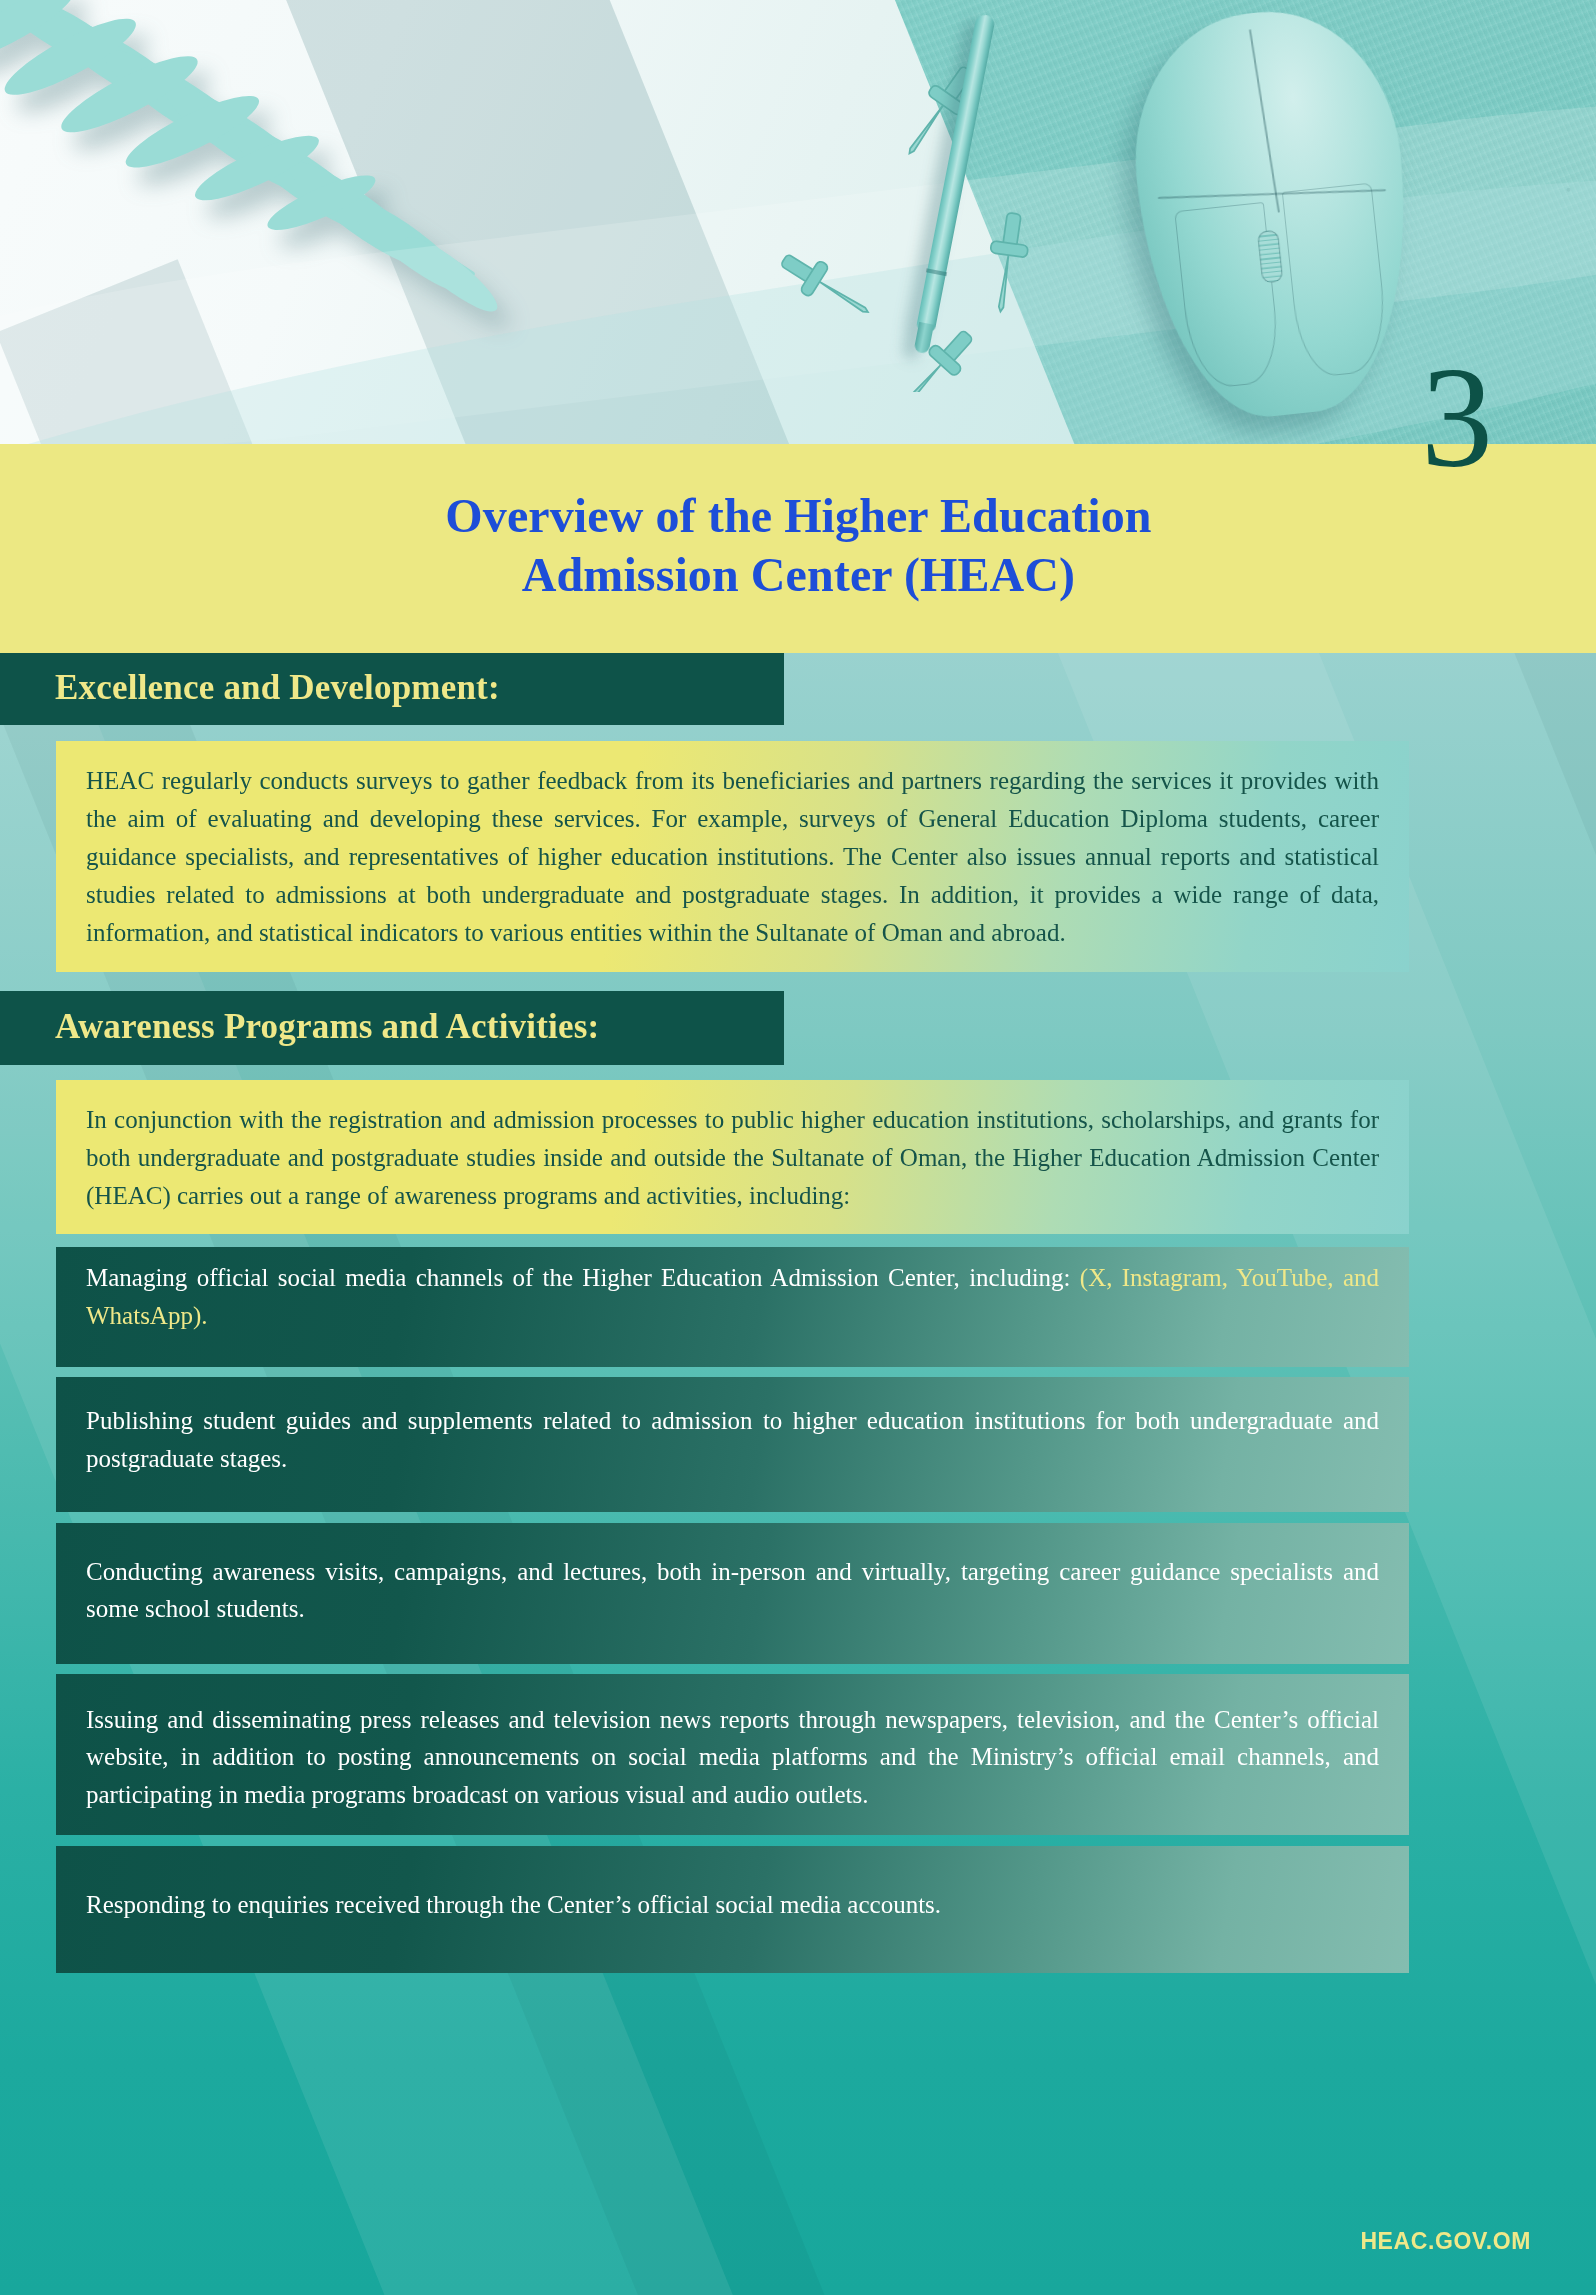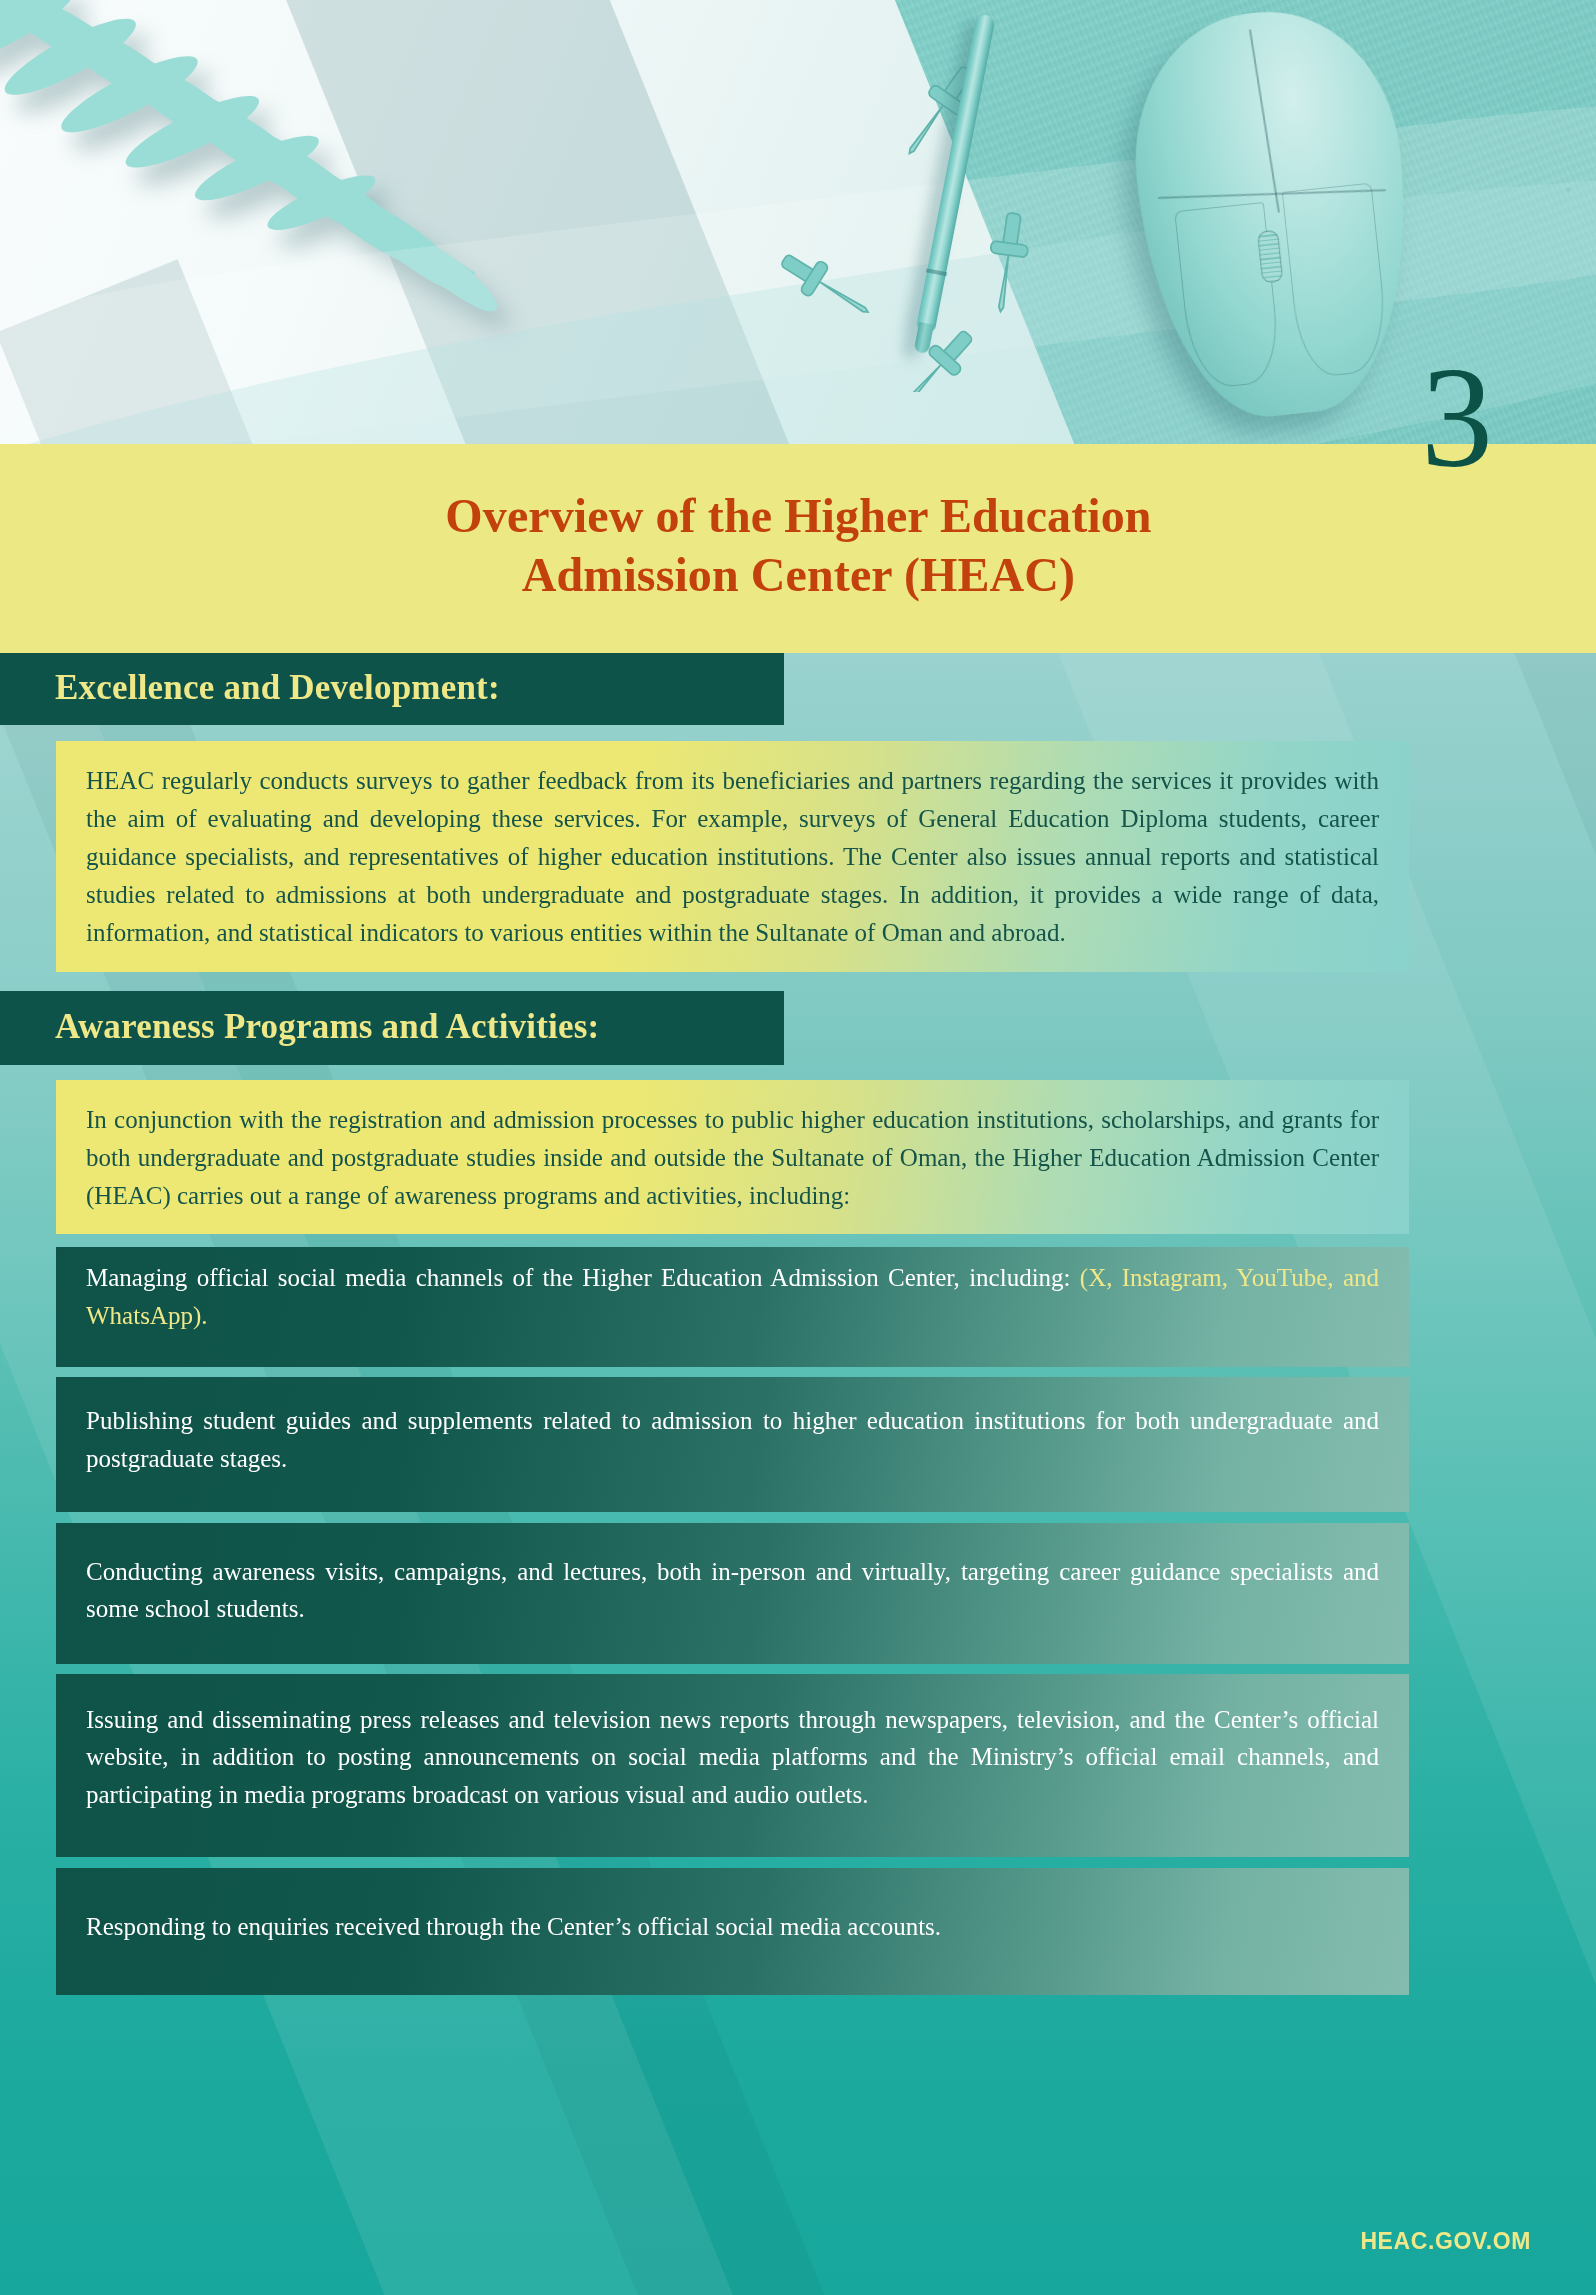--- a/index.html
+++ b/index.html
@@ -255,21 +255,21 @@
     left: 0; top: 444px;
     width: 1597px;
     height: 209px;
     background: #ece883;
     z-index: 4;
     display: flex;
     align-items: center;
     justify-content: center;
   }
   .page-title {
-    color: #c2410c;
+    color: #1d4ed8;
     font-size: 48px;
     font-weight: 700;
     line-height: 1.22;
     text-align: center;
     letter-spacing: 0.1px;
     margin: 0;
     padding-bottom: 5.8px;
   }
   .page-number {
     position: absolute;
@@ -342,21 +342,21 @@
       #54988a 72%,
       #74b2a4 86%,
       #84bdb0 100%);
   }
   .bullet-box .hl {
     color: #efe889;
   }
   .bullet-box.tall-a { padding-top: 12px; padding-bottom: 33px; }
   .bullet-box.tall-b { padding-top: 30px; padding-bottom: 36px; }
   .bullet-box.tall-c { padding-top: 25px; padding-bottom: 35px; }
-  .bullet-box.tall-d { padding-top: 26.5px; padding-bottom: 44px; }
+  .bullet-box.tall-d { padding-top: 26.5px; padding-bottom: 22px; }
   .bullet-box.tall-e { padding-top: 35px; padding-bottom: 41px; }
   .bullet-box.tall-f { padding-top: 40px; padding-bottom: 50px; }
 
   
   .footer {
     position: absolute;
     left: 0; bottom: 0;
     width: 1597px;
     height: 75px;
     z-index: 4;

